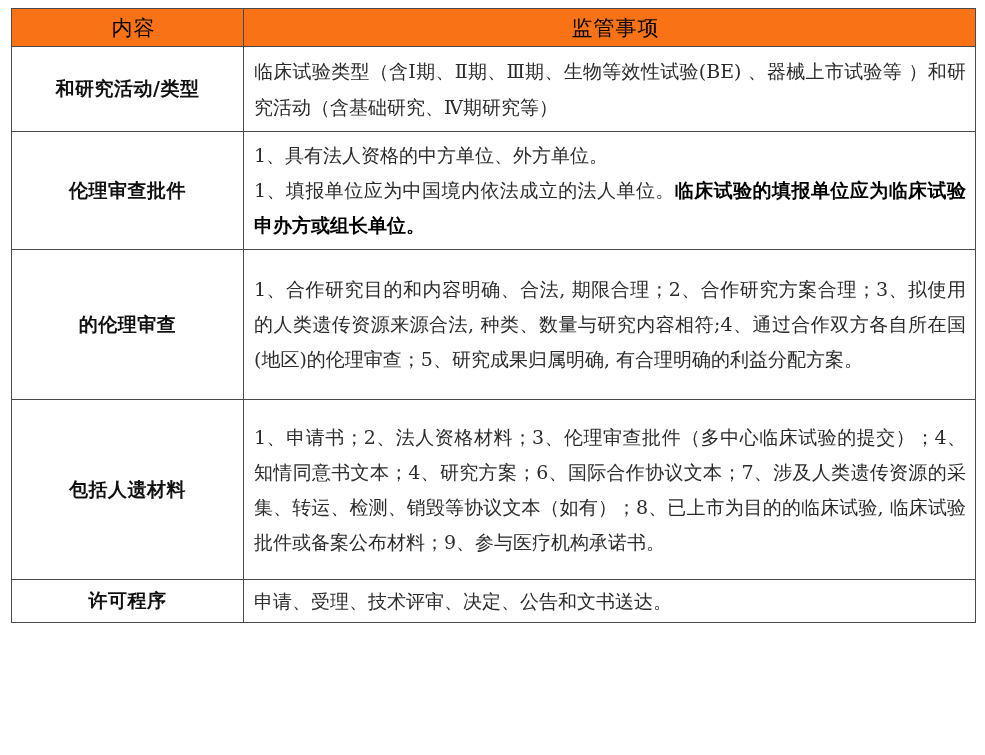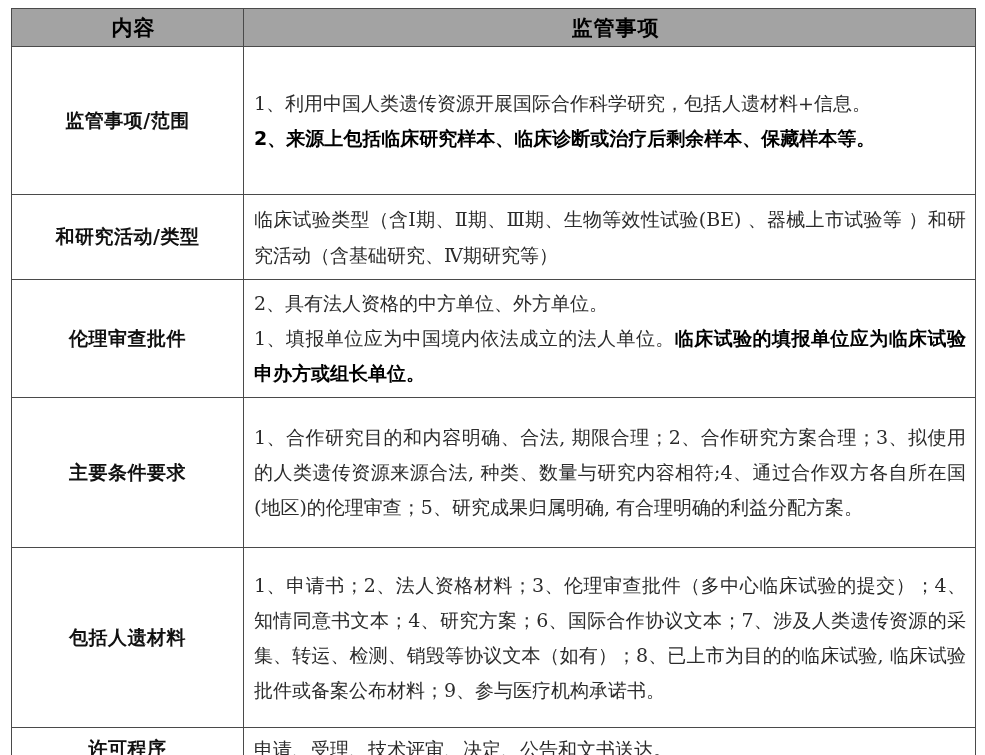--- a/index.html
+++ b/index.html
@@ -36,25 +36,25 @@
     padding: 0;
     vertical-align: middle;
     box-sizing: border-box;
   }
 
   col.col-label { width: 232px; }
   col.col-detail { width: 732px; }
 
   
   .hdr th {
-    background: #a3a3a3;
+    background: #f97316;
     height: 38px;
     text-align: center;
     font-family: "DejaVu Sans", "Liberation Sans", sans-serif;
-    font-weight: bold;
+    font-weight: normal;
     font-size: 21px;
     color: #000000;
     letter-spacing: 1px;
     padding-left: 12px;
   }
 
   
   td.label-cell {
     text-align: center;
     font-family: "DejaVu Sans", "Liberation Sans", sans-serif;
@@ -111,55 +111,44 @@
       <col class="col-detail">
     </colgroup>
     <thead>
       <tr class="hdr">
         <th>内容</th>
         <th>监管事项</th>
       </tr>
     </thead>
     <tbody>
 
-      <tr class="row-scope">
-        <td class="label-cell">监管事项/范围</td>
-        <td class="detail-cell">
-          <p>
-            <span>1、利用中国人类遗传资源开展国际合作科学研究，包括人遗材料+信息。</span><span class="em"></span>
-          </p>
-          <p>
-            <span></span><span class="em">2、来源上包括临床研究样本、临床诊断或治疗后剩余样本、保藏样本等。</span>
-          </p>
-        </td>
-      </tr>
 
       <tr class="row-stage">
         <td class="label-cell">和研究活动/类型</td>
         <td class="detail-cell">
           <p>
             <span>临床试验类型（含Ⅰ期、Ⅱ期、Ⅲ期、生物等效性试验(BE) 、器械上市试验等 ）和研究活动（含基础研究、Ⅳ期研究等）</span><span class="em"></span>
           </p>
         </td>
       </tr>
 
       <tr class="row-applic">
         <td class="label-cell">伦理审查批件</td>
         <td class="detail-cell">
           <p>
-            <span>2、具有法人资格的中方单位、外方单位。</span><span class="em"></span>
+            <span>1、具有法人资格的中方单位、外方单位。</span><span class="em"></span>
           </p>
           <p>
             <span>1、填报单位应为中国境内依法成立的法人单位。</span><span class="em">临床试验的填报单位应为临床试验申办方或组长单位。</span>
           </p>
         </td>
       </tr>
 
       <tr class="row-cond">
-        <td class="label-cell">主要条件要求</td>
+        <td class="label-cell">的伦理审查</td>
         <td class="detail-cell">
           <p>
             <span>1、合作研究目的和内容明确、合法, 期限合理；2、合作研究方案合理；3、拟使用的人类遗传资源来源合法, 种类、数量与研究内容相符;4、通过合作双方各自所在国(地区)的伦理审查；5、研究成果归属明确, 有合理明确的利益分配方案。</span><span class="em"></span>
           </p>
         </td>
       </tr>
 
       <tr class="row-docs">
         <td class="label-cell">包括人遗材料</td>
         <td class="detail-cell">

